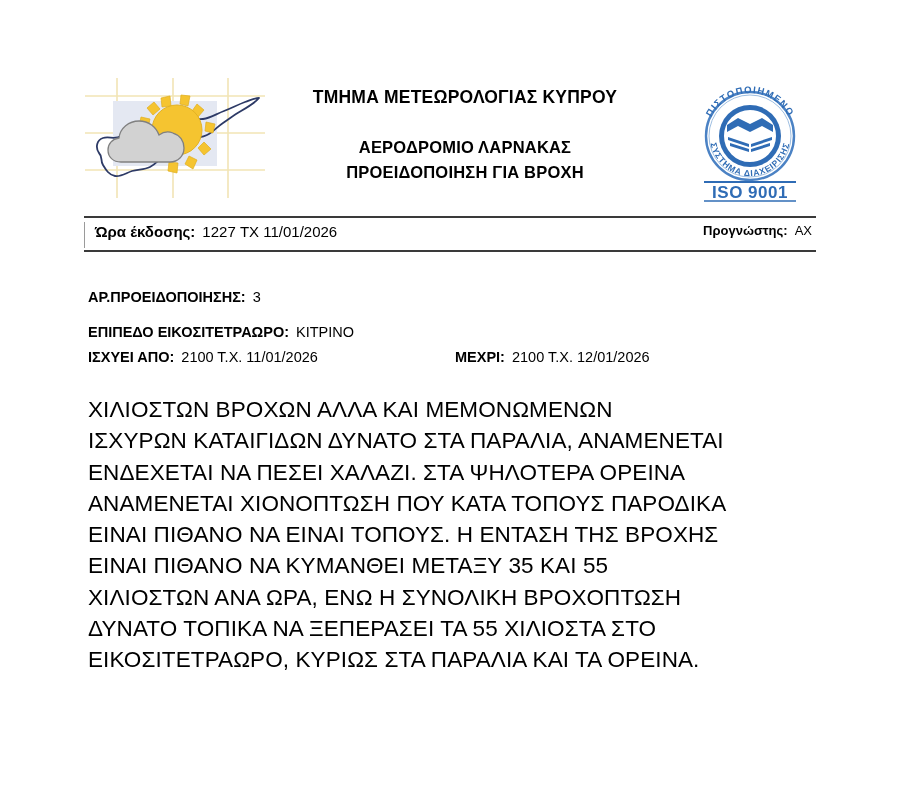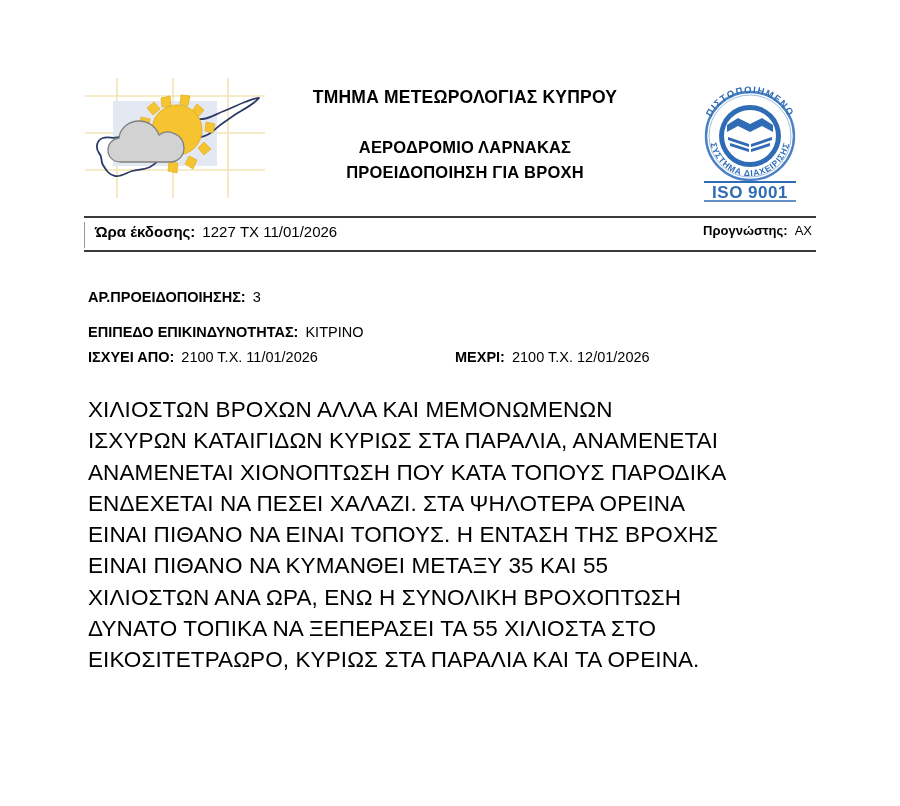--- a/index.html
+++ b/index.html
@@ -296,38 +296,38 @@
     </div>
   </div>
 
   <div class="meta">
 
     <div class="meta-line meta-warnno">
       <span class="lbl">ΑΡ.ΠΡΟΕΙΔΟΠΟΙΗΣΗΣ:</span><span class="val">3</span>
     </div>
 
     <div class="meta-line meta-level">
-      <span class="lbl">ΕΠΙΠΕΔΟ ΕΠΙΚΙΝΔΥΝΟΤΗΤΑΣ:</span><span class="val">ΚΙΤΡΙΝΟ</span>
+      <span class="lbl">ΕΠΙΠΕΔΟ ΕΙΚΟΣΙΤΕΤΡΑΩΡΟ:</span><span class="val">ΚΙΤΡΙΝΟ</span>
     </div>
 
     <div class="meta-valid">
       <div class="meta-line valid-from">
         <span class="lbl">ΙΣΧΥΕΙ ΑΠΟ:</span><span class="val">2100 Τ.Χ. 11/01/2026</span>
       </div>
       <div class="meta-line valid-to">
         <span class="lbl">ΜΕΧΡΙ:</span><span class="val">2100 Τ.Χ. 12/01/2026</span>
       </div>
     </div>
   </div>
 
   <div class="bodytext">
     <div class="line">ΧΙΛΙΟΣΤΩΝ ΒΡΟΧΩΝ ΑΛΛΑ ΚΑΙ ΜΕΜΟΝΩΜΕΝΩΝ</div>
-    <div class="line">ΙΣΧΥΡΩΝ ΚΑΤΑΙΓΙΔΩΝ ΚΥΡΙΩΣ ΣΤΑ ΠΑΡΑΛΙΑ, ΑΝΑΜΕΝΕΤΑΙ</div>
+    <div class="line">ΙΣΧΥΡΩΝ ΚΑΤΑΙΓΙΔΩΝ ΔΥΝΑΤΟ ΣΤΑ ΠΑΡΑΛΙΑ, ΑΝΑΜΕΝΕΤΑΙ</div>
+    <div class="line">ΕΝΔΕΧΕΤΑΙ ΝΑ ΠΕΣΕΙ ΧΑΛΑΖΙ. ΣΤΑ ΨΗΛΟΤΕΡΑ ΟΡΕΙΝΑ</div>
     <div class="line">ΑΝΑΜΕΝΕΤΑΙ ΧΙΟΝΟΠΤΩΣΗ ΠΟΥ ΚΑΤΑ ΤΟΠΟΥΣ ΠΑΡΟΔΙΚΑ</div>
-    <div class="line">ΕΝΔΕΧΕΤΑΙ ΝΑ ΠΕΣΕΙ ΧΑΛΑΖΙ. ΣΤΑ ΨΗΛΟΤΕΡΑ ΟΡΕΙΝΑ</div>
     <div class="line">ΕΙΝΑΙ ΠΙΘΑΝΟ ΝΑ ΕΙΝΑΙ ΤΟΠΟΥΣ. Η ΕΝΤΑΣΗ ΤΗΣ ΒΡΟΧΗΣ</div>
     <div class="line">ΕΙΝΑΙ ΠΙΘΑΝΟ ΝΑ ΚΥΜΑΝΘΕΙ ΜΕΤΑΞΥ 35 ΚΑΙ 55</div>
     <div class="line">ΧΙΛΙΟΣΤΩΝ ΑΝΑ ΩΡΑ, ΕΝΩ Η ΣΥΝΟΛΙΚΗ ΒΡΟΧΟΠΤΩΣΗ</div>
     <div class="line">ΔΥΝΑΤΟ ΤΟΠΙΚΑ ΝΑ ΞΕΠΕΡΑΣΕΙ ΤΑ 55 ΧΙΛΙΟΣΤΑ ΣΤΟ</div>
     <div class="line">ΕΙΚΟΣΙΤΕΤΡΑΩΡΟ, ΚΥΡΙΩΣ ΣΤΑ ΠΑΡΑΛΙΑ ΚΑΙ ΤΑ ΟΡΕΙΝΑ.</div>
   </div>
 
 </div>
 
 </body></html>

